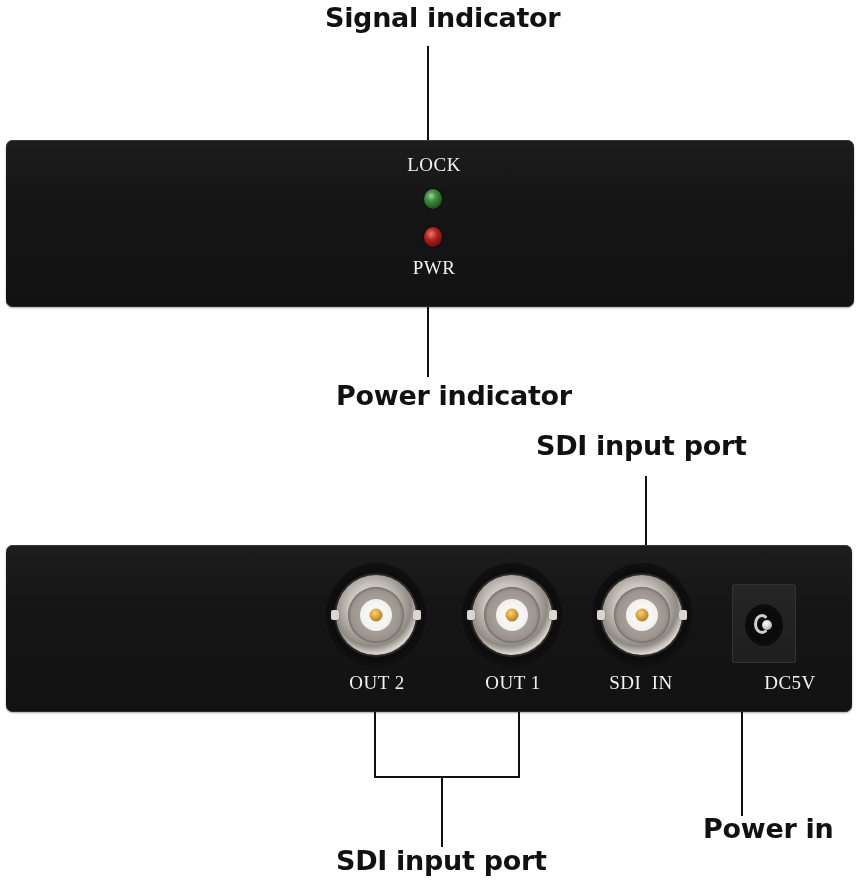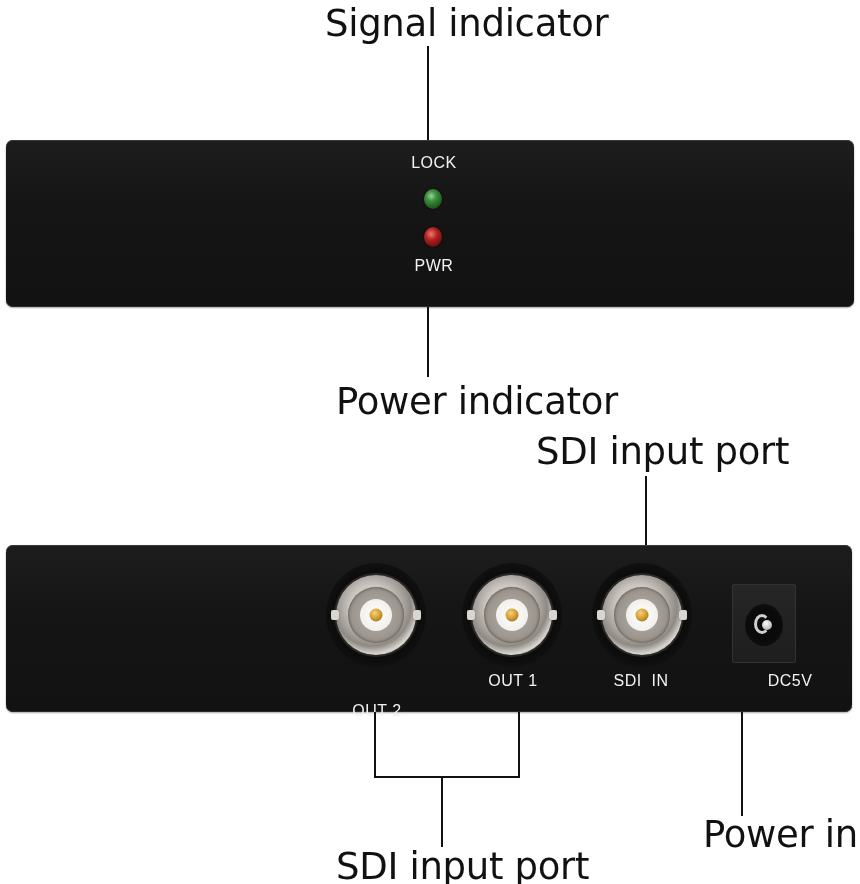--- a/index.html
+++ b/index.html
@@ -1,32 +1,32 @@
 <!DOCTYPE html>
 <html><head>
 <meta charset="utf-8">
 <style>
   html, body { margin: 0; padding: 0; background: #ffffff; }
   body { width: 860px; height: 884px; position: relative; overflow: hidden;
          font-family: "DejaVu Sans", "Liberation Sans", sans-serif; }
   .callout {
-    position: absolute; color: #111111; font-size: 37px; white-space: nowrap;
-    font-family: "DejaVu Sans", sans-serif; letter-spacing: -0.3px;
+    position: absolute; color: #111111; font-size: 27px; white-space: nowrap;
+    font-family: "DejaVu Sans", sans-serif; letter-spacing: -0.3px; font-weight: bold;
   }
   .vline { position: absolute; width: 2px; background: #111111; }
   .hline { position: absolute; height: 2px; background: #111111; }
 
   .panel {
     position: absolute; border-radius: 7px;
     background: linear-gradient(180deg, #1d1d1d 0%, #151515 40%, #121212 100%);
     box-shadow: inset 0 1px 0 #3a3a3a, inset 0 -1px 0 #2a2a2a, 0 1px 2px rgba(0,0,0,0.35);
   }
   .panel-label {
-    position: absolute; color: #f2f2f2; font-family: Liberation Sans, sans-serif;
-    font-size: 16px; letter-spacing: 0.5px; transform: translateX(-50%); white-space: nowrap;
+    position: absolute; color: #f2f2f2; font-family: Liberation Serif, serif;
+    font-size: 19px; letter-spacing: 0.5px; transform: translateX(-50%); white-space: nowrap;
   }
   .led {
     position: absolute; width: 18px; height: 20px; border-radius: 50%;
     transform: translate(-50%, -50%);
   }
   .led-green {
     background: radial-gradient(circle at 40% 35%, #9ad39a 0%, #3f8f3f 30%, #1d5a1d 70%, #0d2a0d 100%);
     box-shadow: 0 0 2px #000;
   }
   .led-red {
@@ -109,21 +109,21 @@
 <div class="panel" style="left:6px; top:545px; width:846px; height:167px;">
 
   <div class="bnc-recess" style="left:370px; top:70px;"></div>
   <div class="bnc" style="left:370px; top:70px;">
     <div class="bnc-lug left"></div>
     <div class="bnc-lug right"></div>
     <div class="bnc-ring"></div>
     <div class="bnc-insulator"></div>
     <div class="bnc-pin"></div>
   </div>
-  <div class="panel-label" style="left:371px; top:127px;margin-top:30px;">OUT 2</div>
+  <div class="panel-label" style="left:371px; top:127px;">OUT 2</div>
 
   <div class="bnc-recess" style="left:506px; top:70px;"></div>
   <div class="bnc" style="left:506px; top:70px;">
     <div class="bnc-lug left"></div>
     <div class="bnc-lug right"></div>
     <div class="bnc-ring"></div>
     <div class="bnc-insulator"></div>
     <div class="bnc-pin"></div>
   </div>
   <div class="panel-label" style="left:507px; top:127px;">OUT 1</div>

